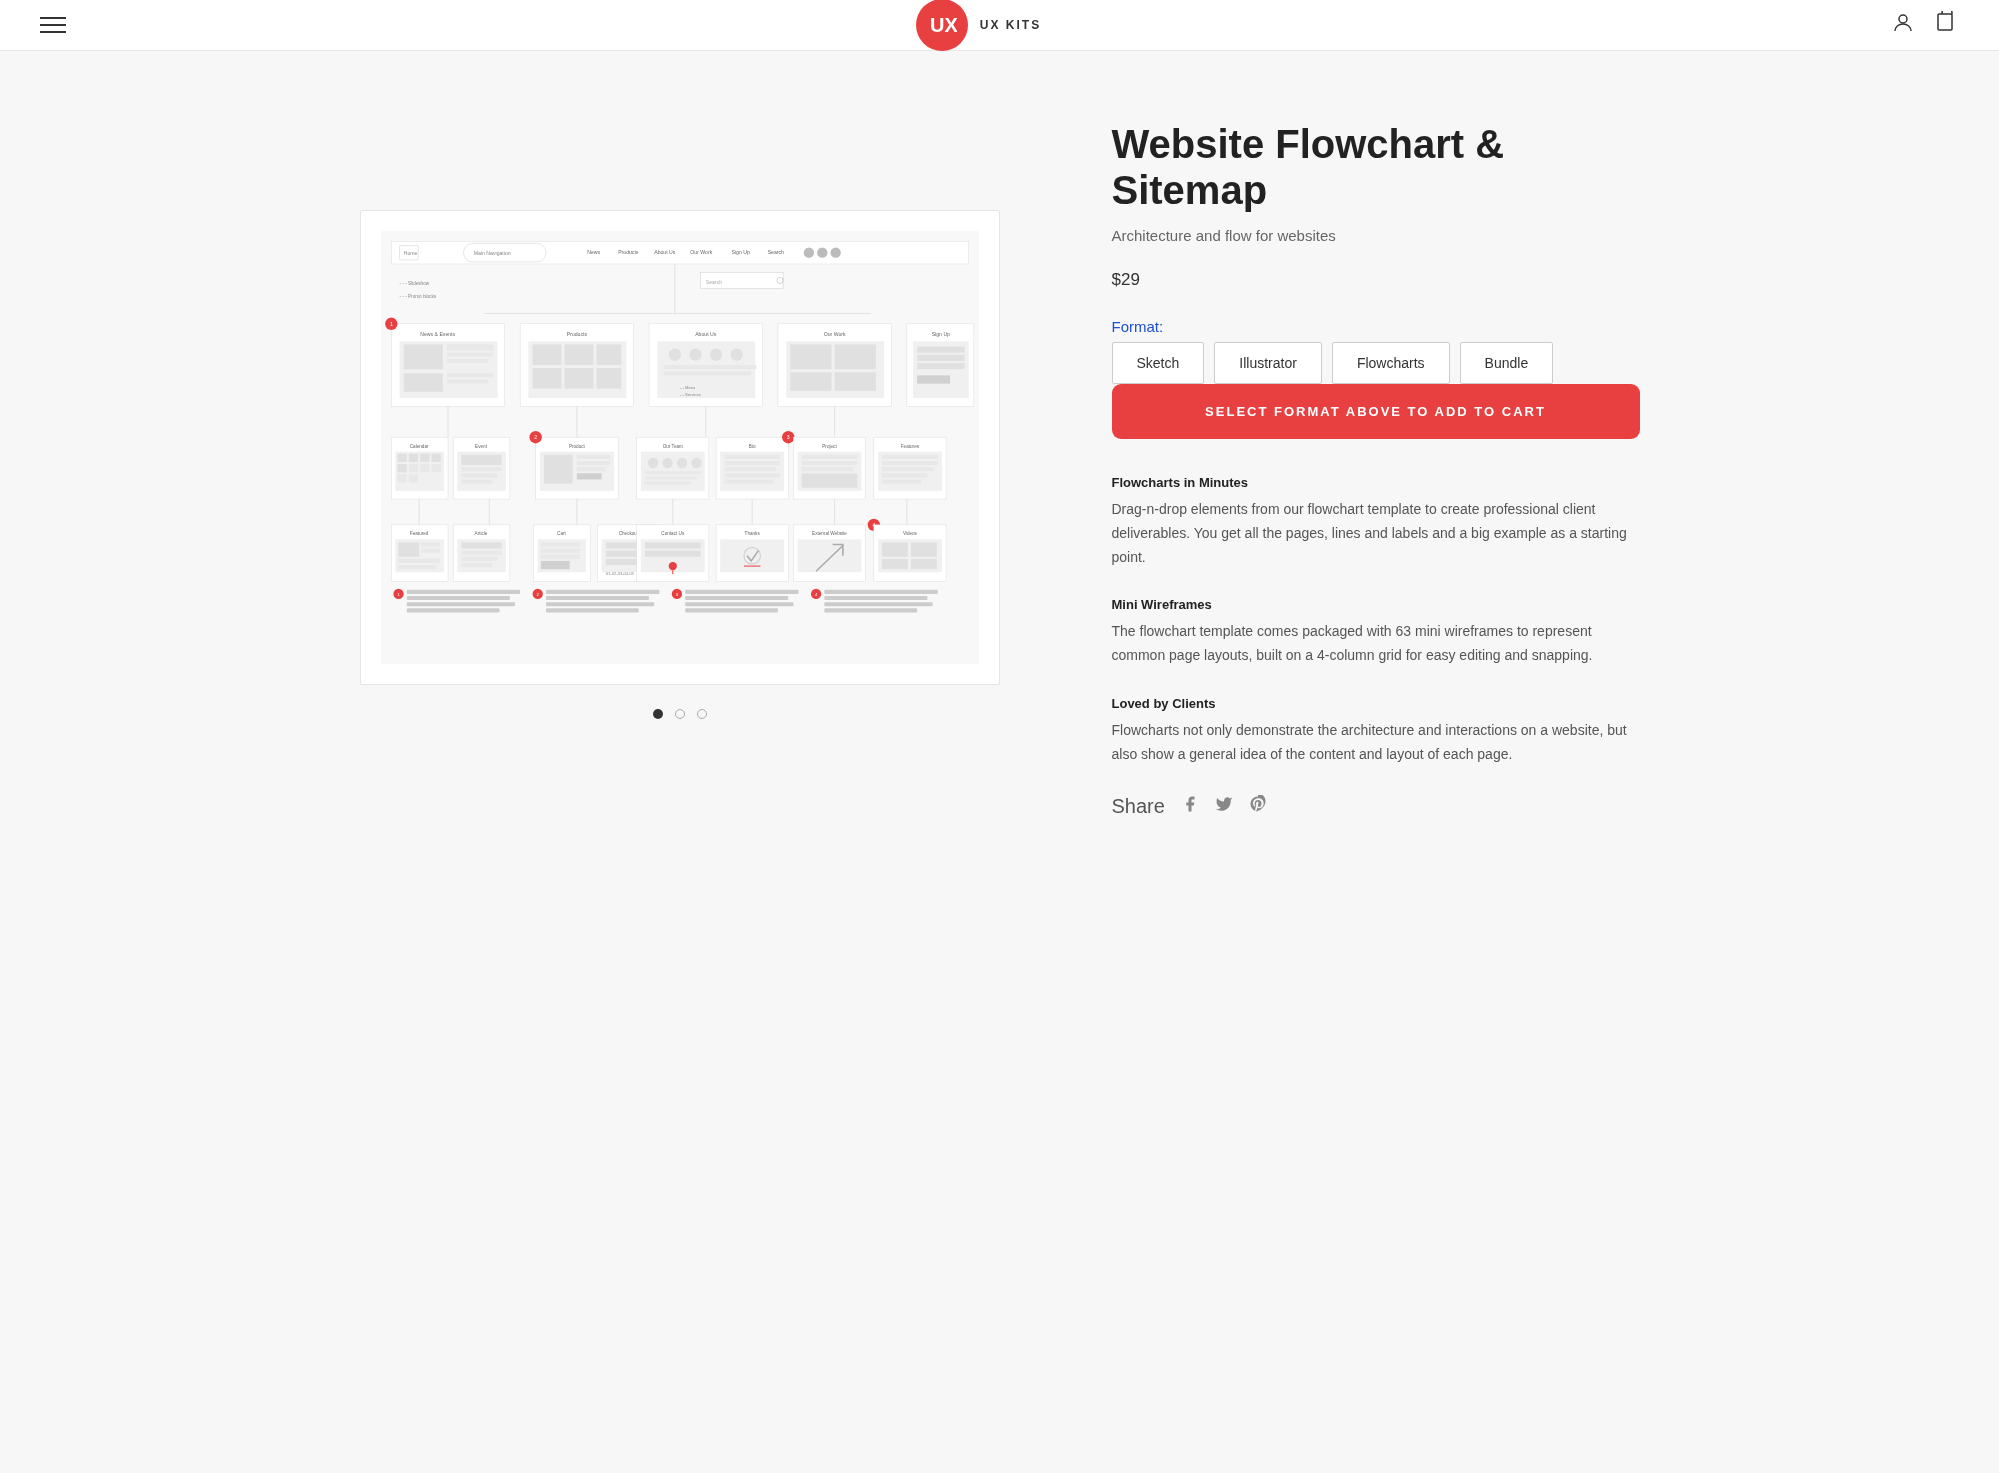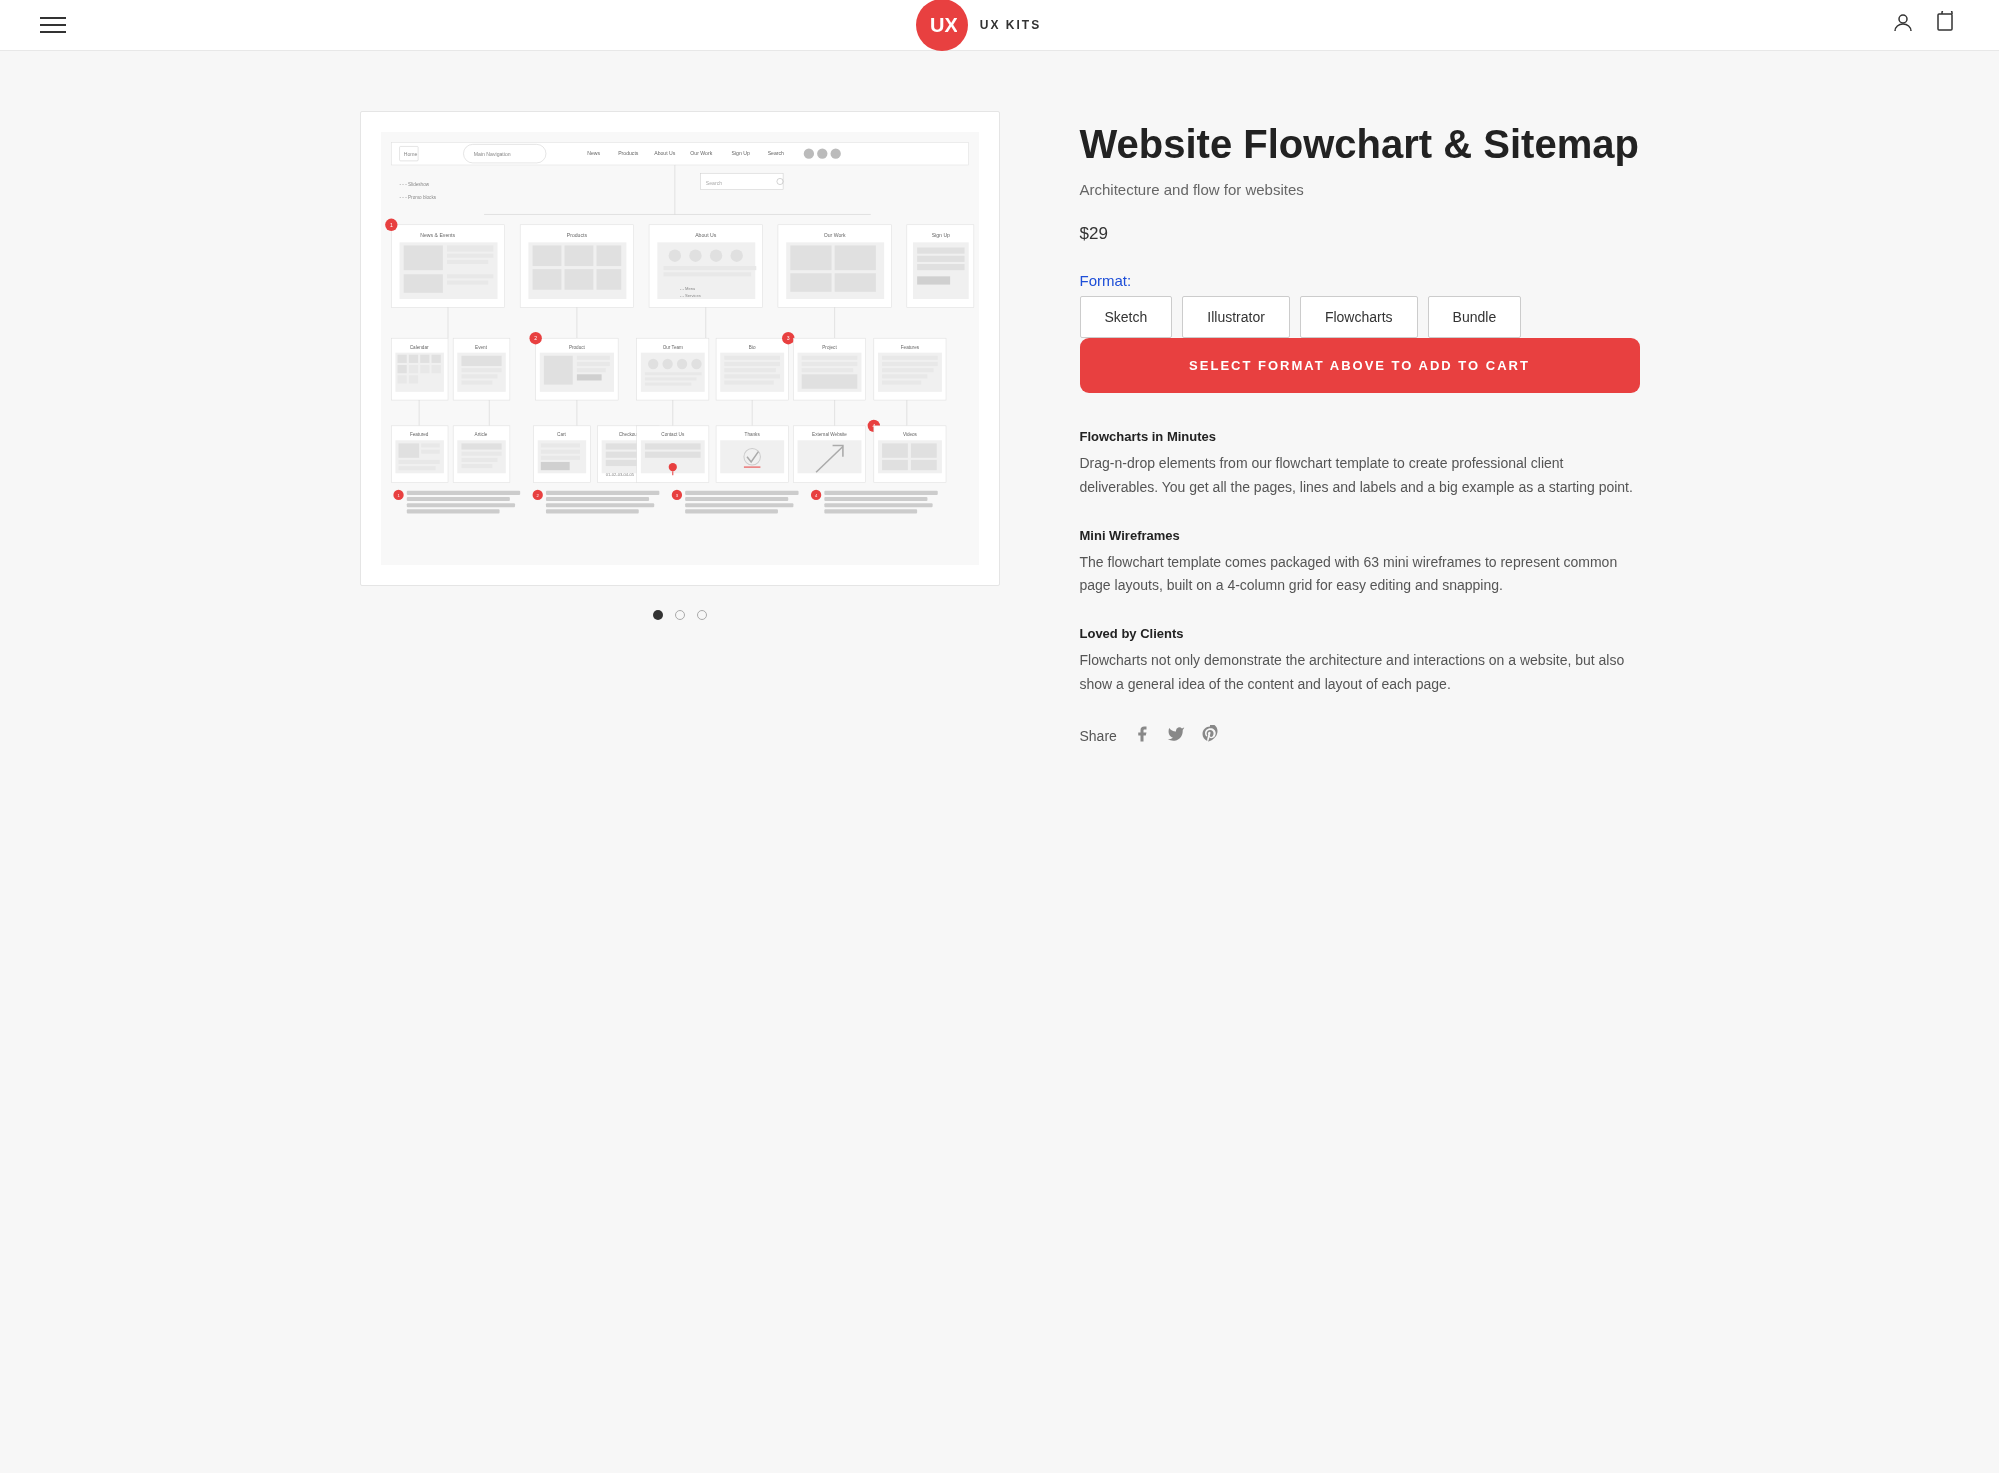--- a/index.html
+++ b/index.html
@@ -35,22 +35,22 @@
     .header-actions { display: flex; align-items: center; gap: 20px; }
     .header-icon { cursor: pointer; color: #333; }
     .header-icon svg { width: 24px; height: 24px; stroke: #333; fill: none; stroke-width: 1.5; }
 
     
     .main-container {
       max-width: 1400px;
       margin: 0 auto;
       padding: 60px 60px 80px;
       display: flex;
-      gap: 80px;
-      align-items: flex-start;
+      gap: 112px;
+      align-items: center;
     }
 
     
     .product-image-section {
       flex: 0 0 640px;
     }
     .product-image-wrapper {
       background: #fff;
       border: 1px solid #e5e5e5;
       border-radius: 2px;
@@ -144,21 +144,21 @@
       color: #555;
       line-height: 1.7;
     }
     .share-row {
       display: flex;
       align-items: center;
       gap: 16px;
       margin-top: 10px;
     }
     .share-label {
-      font-size: 14px;
+      font-size: 20px;
       color: #555;
     }
     .social-icon {
       color: #888; cursor: pointer; font-size: 16px;
     }
     .social-icon svg { width: 18px; height: 18px; fill: #888; }
   </style>
 </head>
 <body>
 

